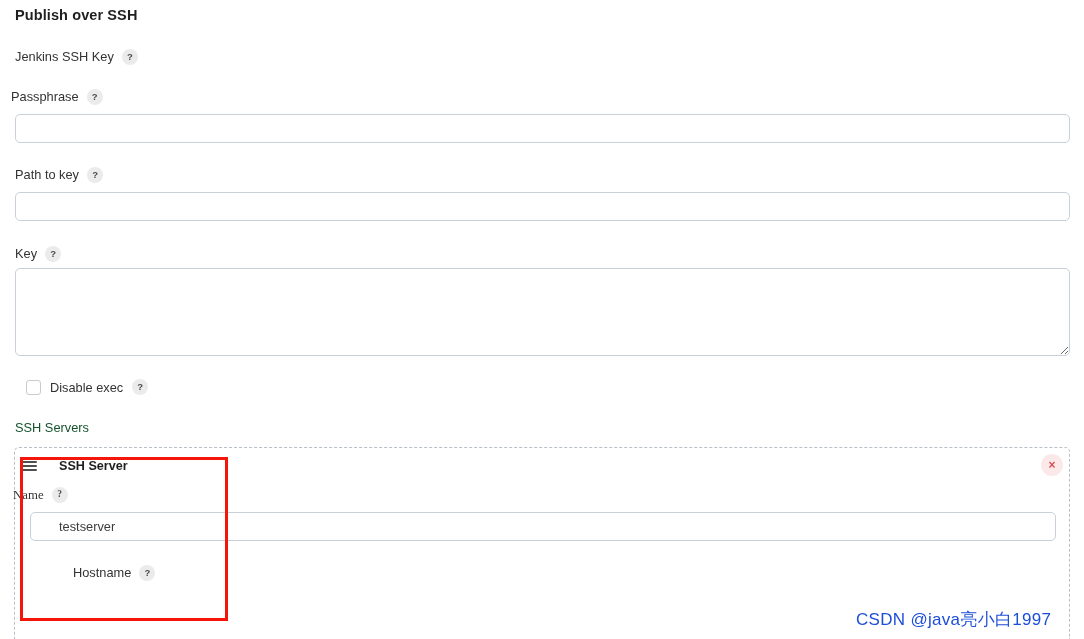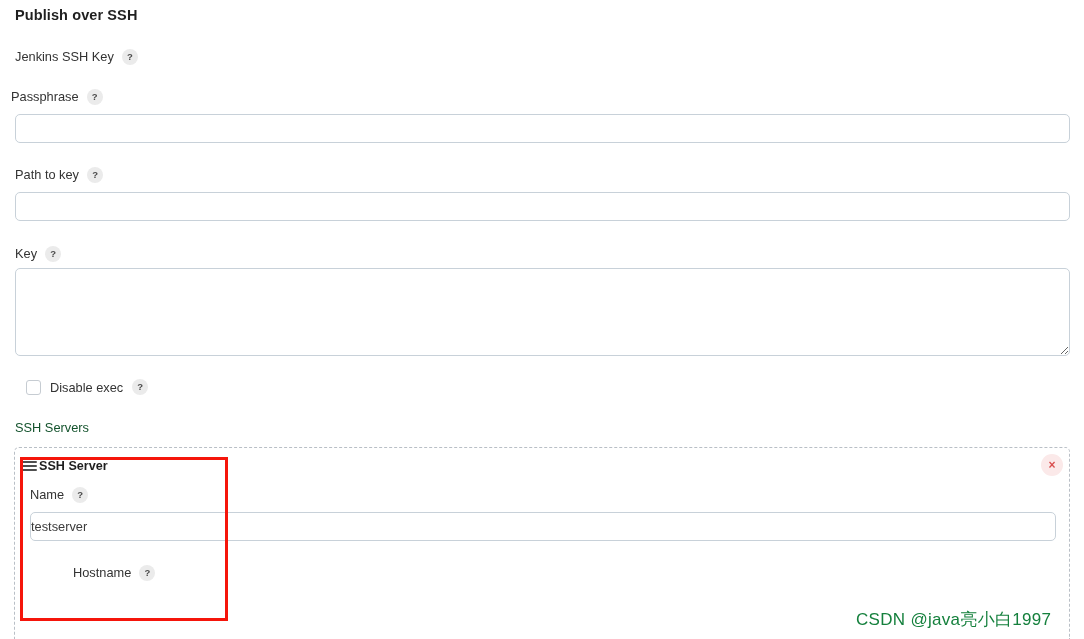--- a/index.html
+++ b/index.html
@@ -65,21 +65,21 @@
 
   
   .text-input {
     display: block;
     background: #ffffff;
     border: 1px solid #c8d1d9;
     border-radius: 5px;
     font-family: "Liberation Sans", "DejaVu Sans", sans-serif;
     font-size: 12.8px;
     color: #3b3b3b;
-    padding: 0 0;
+    padding: 0 28px;
     outline: none;
   }
   .text-input::placeholder { color: #9aa0a6; }
 
   .textarea-input {
     display: block;
     background: #ffffff;
     border: 1px solid #c8d1d9;
     border-radius: 5px;
     font-family: "Liberation Sans", "DejaVu Sans", sans-serif;
@@ -145,21 +145,21 @@
     border-radius: 5px 5px 0 0;
     background: #ffffff;
   }
 
   .panel-header {
     position: absolute;
     left: 22px;
     top: 459px;
     display: flex;
     align-items: center;
-    gap: 2px;
+    gap: 22px;
   }
   .drag-handle {
     display: inline-flex;
     flex-direction: column;
     justify-content: center;
     gap: 2.5px;
     width: 15px;
     cursor: move;
   }
   .drag-handle span {
@@ -190,21 +190,21 @@
     padding: 0;
     cursor: pointer;
   }
   .close-btn .x-glyph {
     color: #d94f4f;
     font-size: 12px;
     line-height: 1;
     font-weight: bold;
   }
 
-  .lbl-name      { position: absolute; left: 30px; top: 487px; }
+  .lbl-name      { position: absolute; left: 13px; top: 487px; font-family: Liberation Serif, serif; }
   .in-name       { position: absolute; left: 30px; top: 512px; width: 1026px; height: 29px; }
 
   .lbl-hostname  { position: absolute; left: 30px; top: 565px; margin-left: 43px; }
   .in-hostname   { position: absolute; left: 30px; top: 590px; width: 1026px; height: 29px; }
 
   
   .annotation-box {
     position: absolute;
     left: 20px;
     top: 457px;
@@ -214,21 +214,21 @@
     background: transparent;
     pointer-events: none;
   }
 
   
   .watermark {
     position: absolute;
     left: 856px;
     top: 608px;
     font-size: 17px;
-    color: #15803d;
+    color: #1d4ed8;
     font-family: "Liberation Sans", "DejaVu Sans", sans-serif;
     letter-spacing: 0.3px;
     white-space: nowrap;
     user-select: none;
   }
 </style>
 </head>
 <body>
 
 <div class="page">

